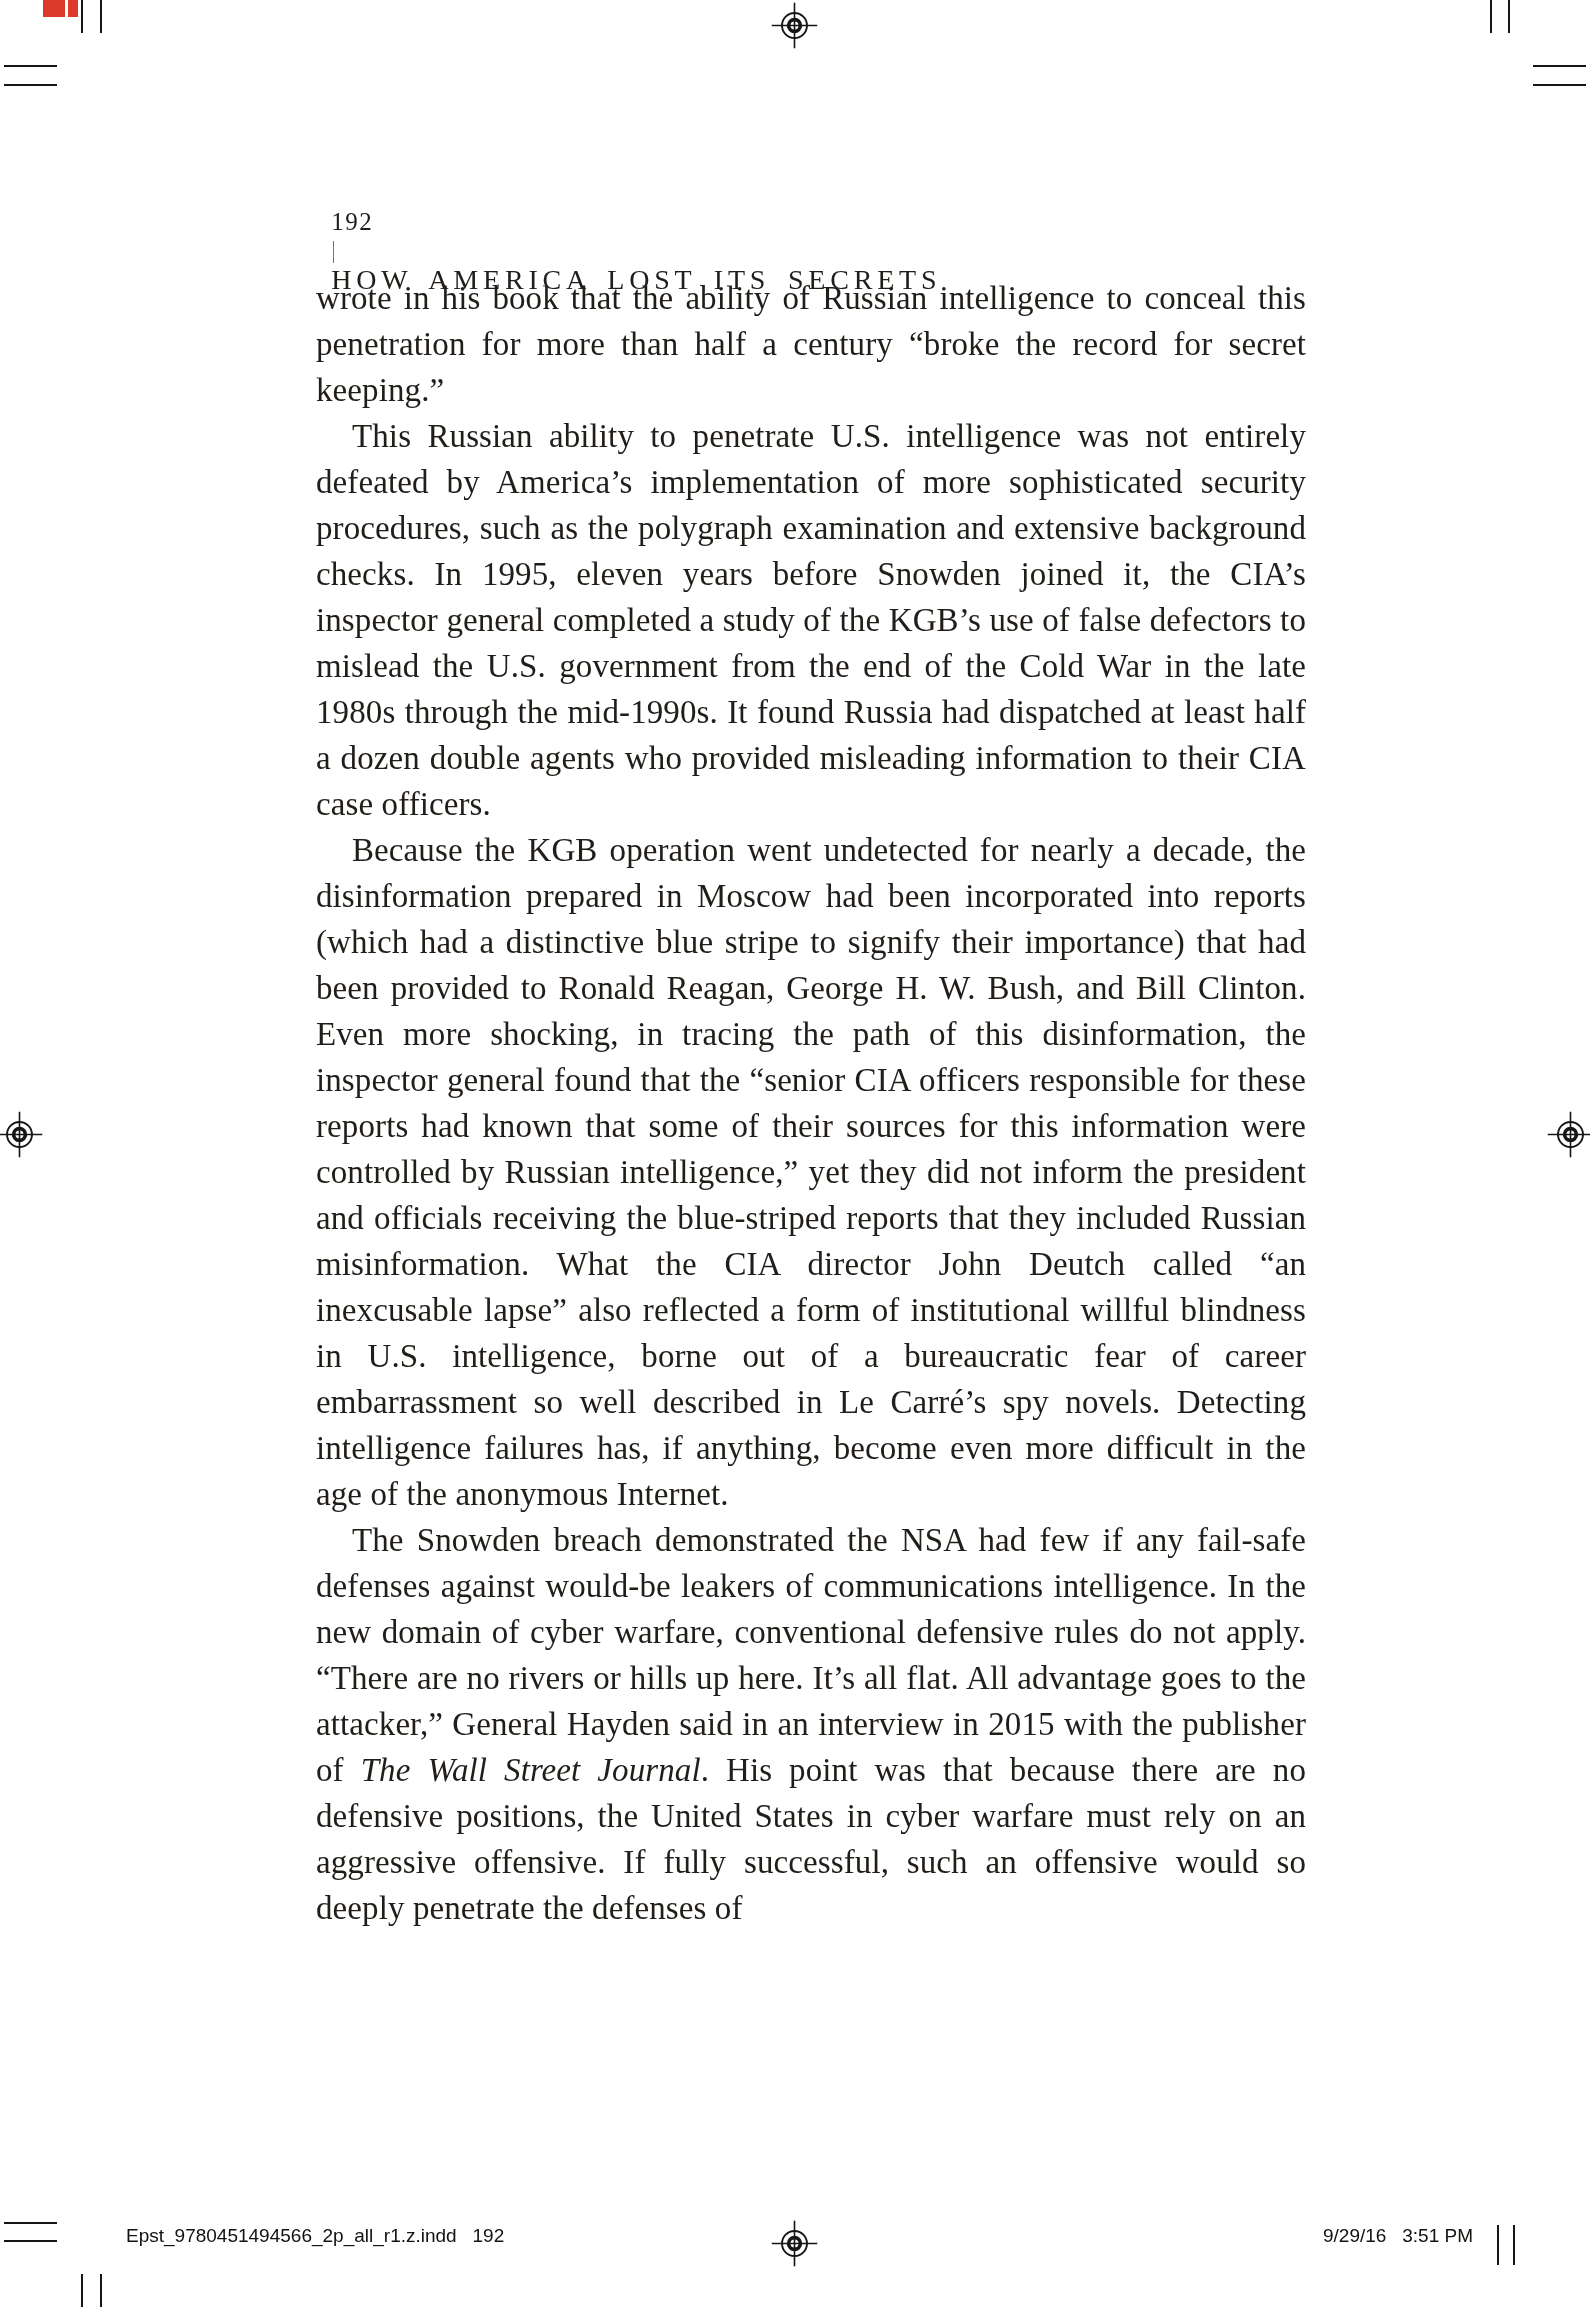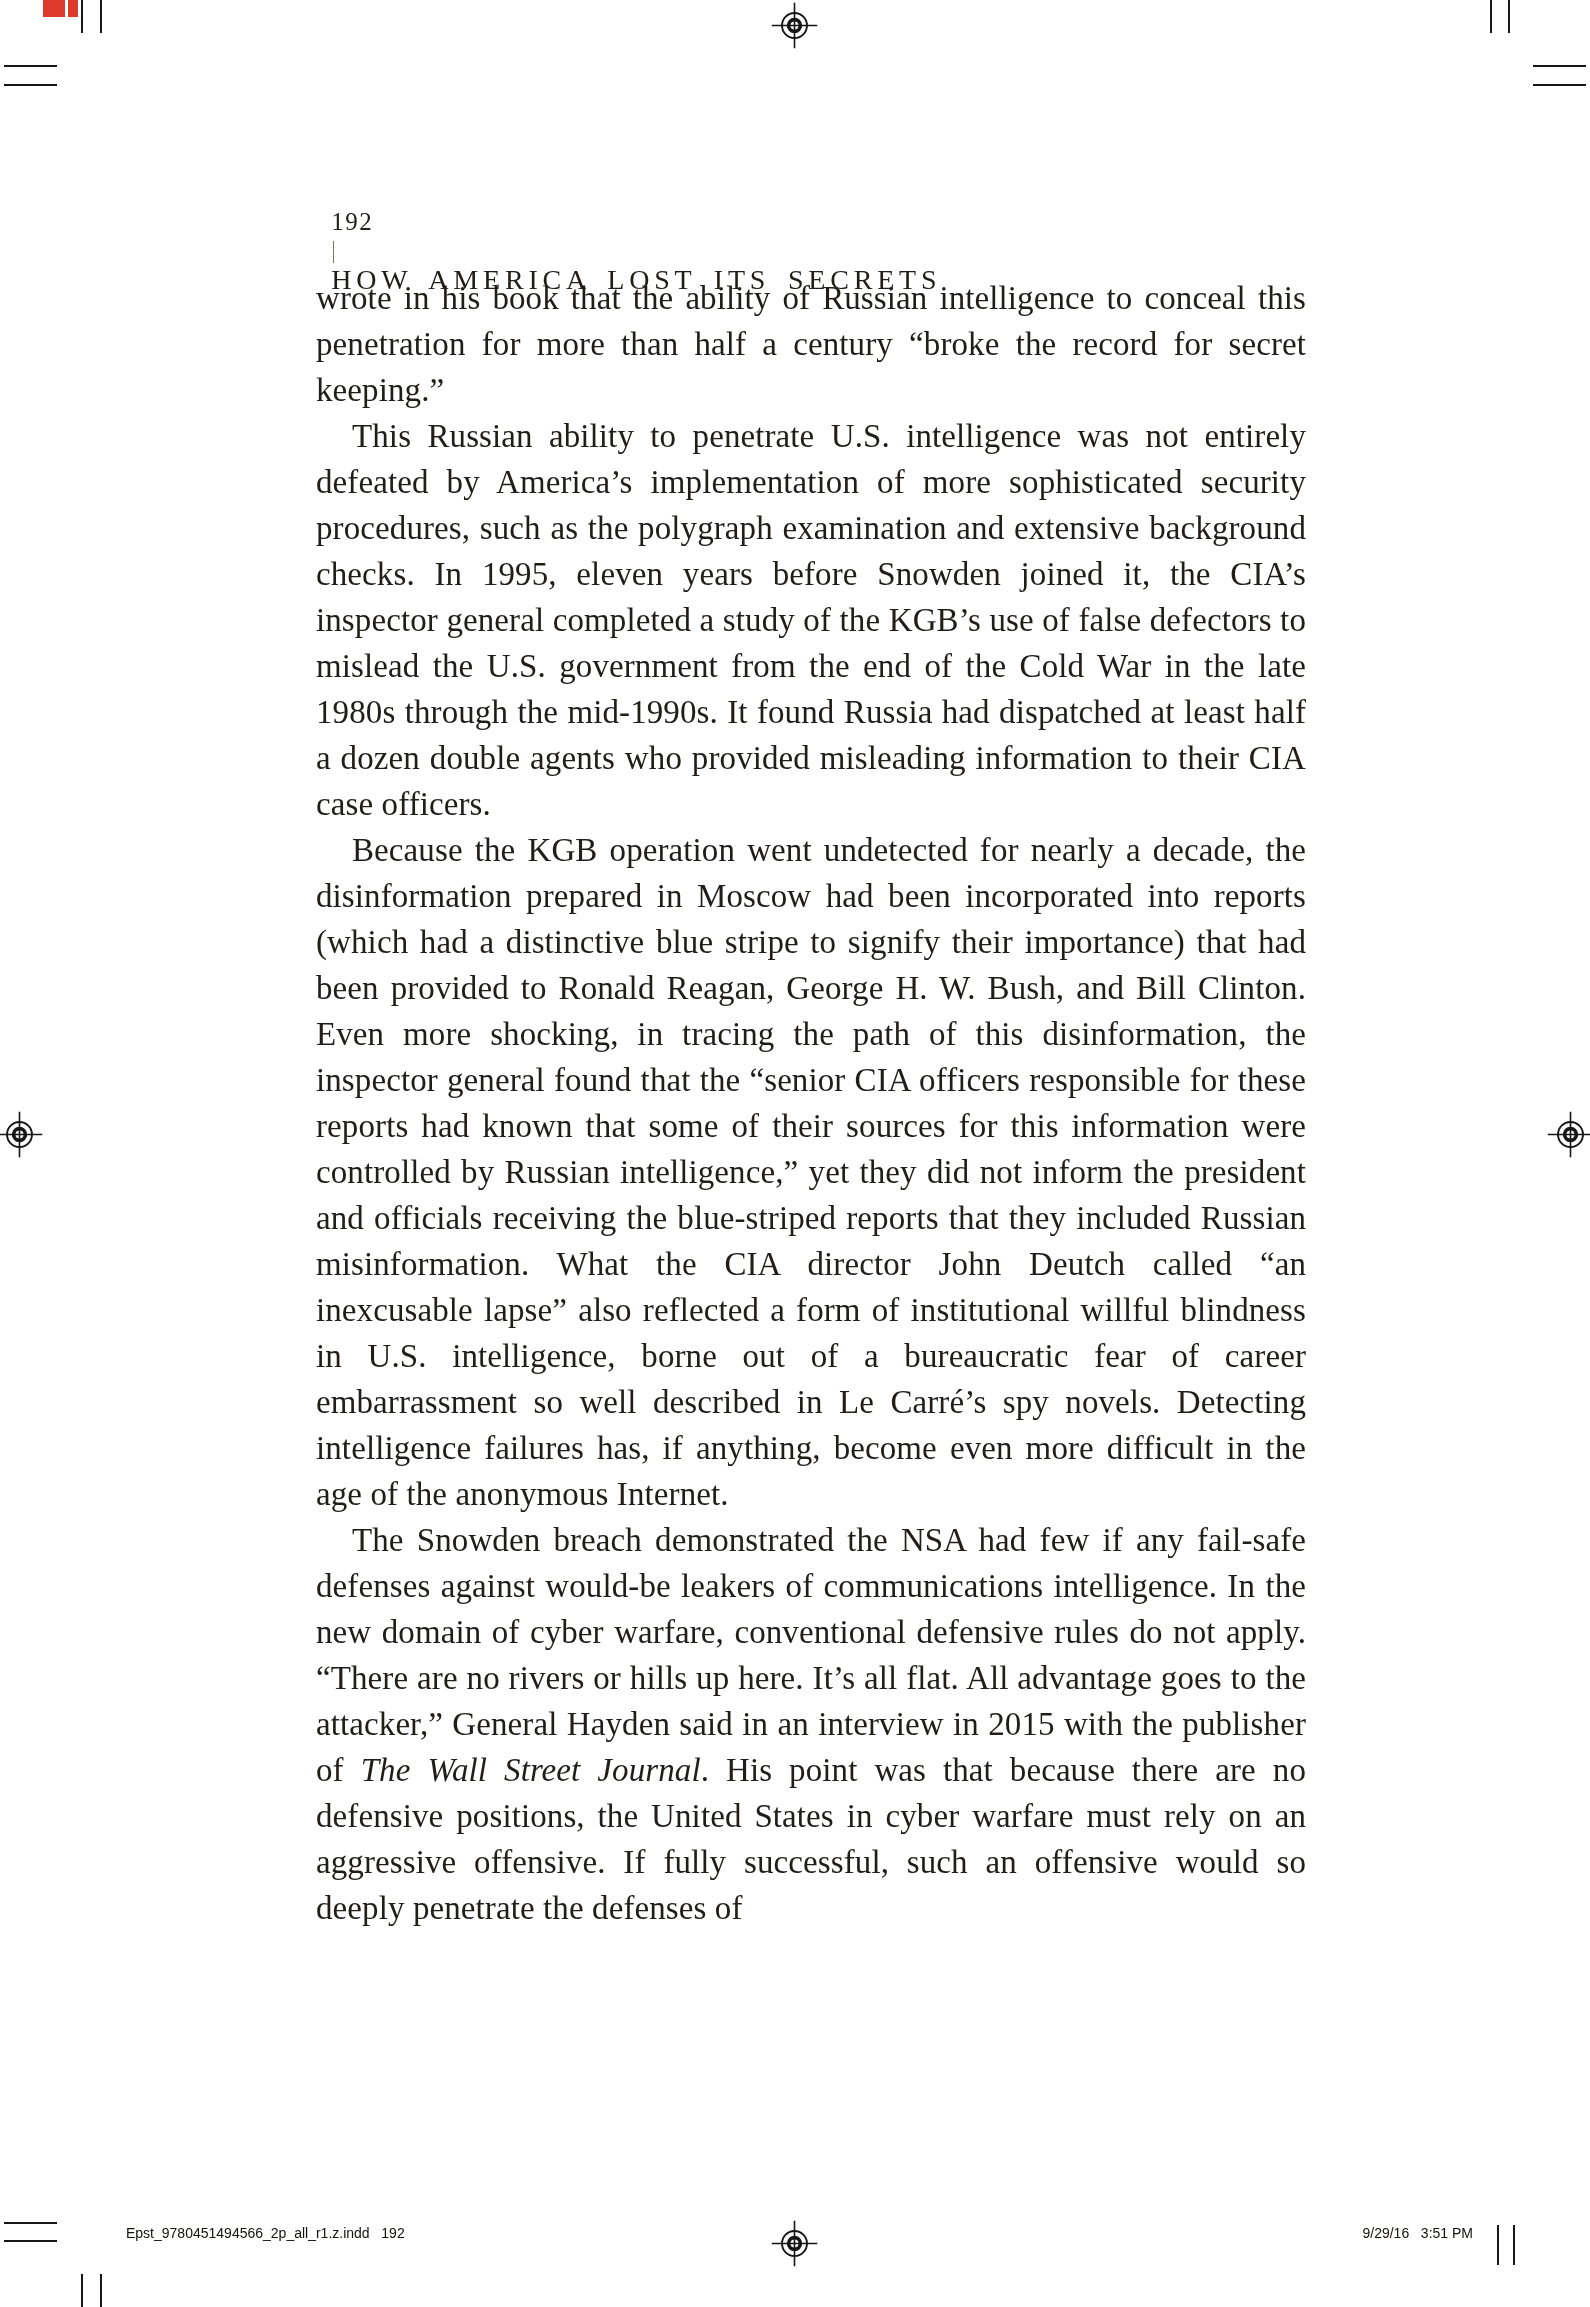--- a/index.html
+++ b/index.html
@@ -88,21 +88,21 @@
   }
   .text-block p.flush {
     text-indent: 0;
   }
   .ital { font-style: italic; margin-top: 24px; }
 
   
   .slug, .stamp-time {
     position: absolute;
     font-family: "Liberation Sans", sans-serif;
-    font-size: 14px;
+    font-size: 19px;
     color: #14110e;
     white-space: pre;
   }
   .slug { left: 126px; top: 2225px; }
   .stamp-time { right: 117px; top: 2225px; }
 
   
   .bates {
     position: absolute;
     right: 6px;

